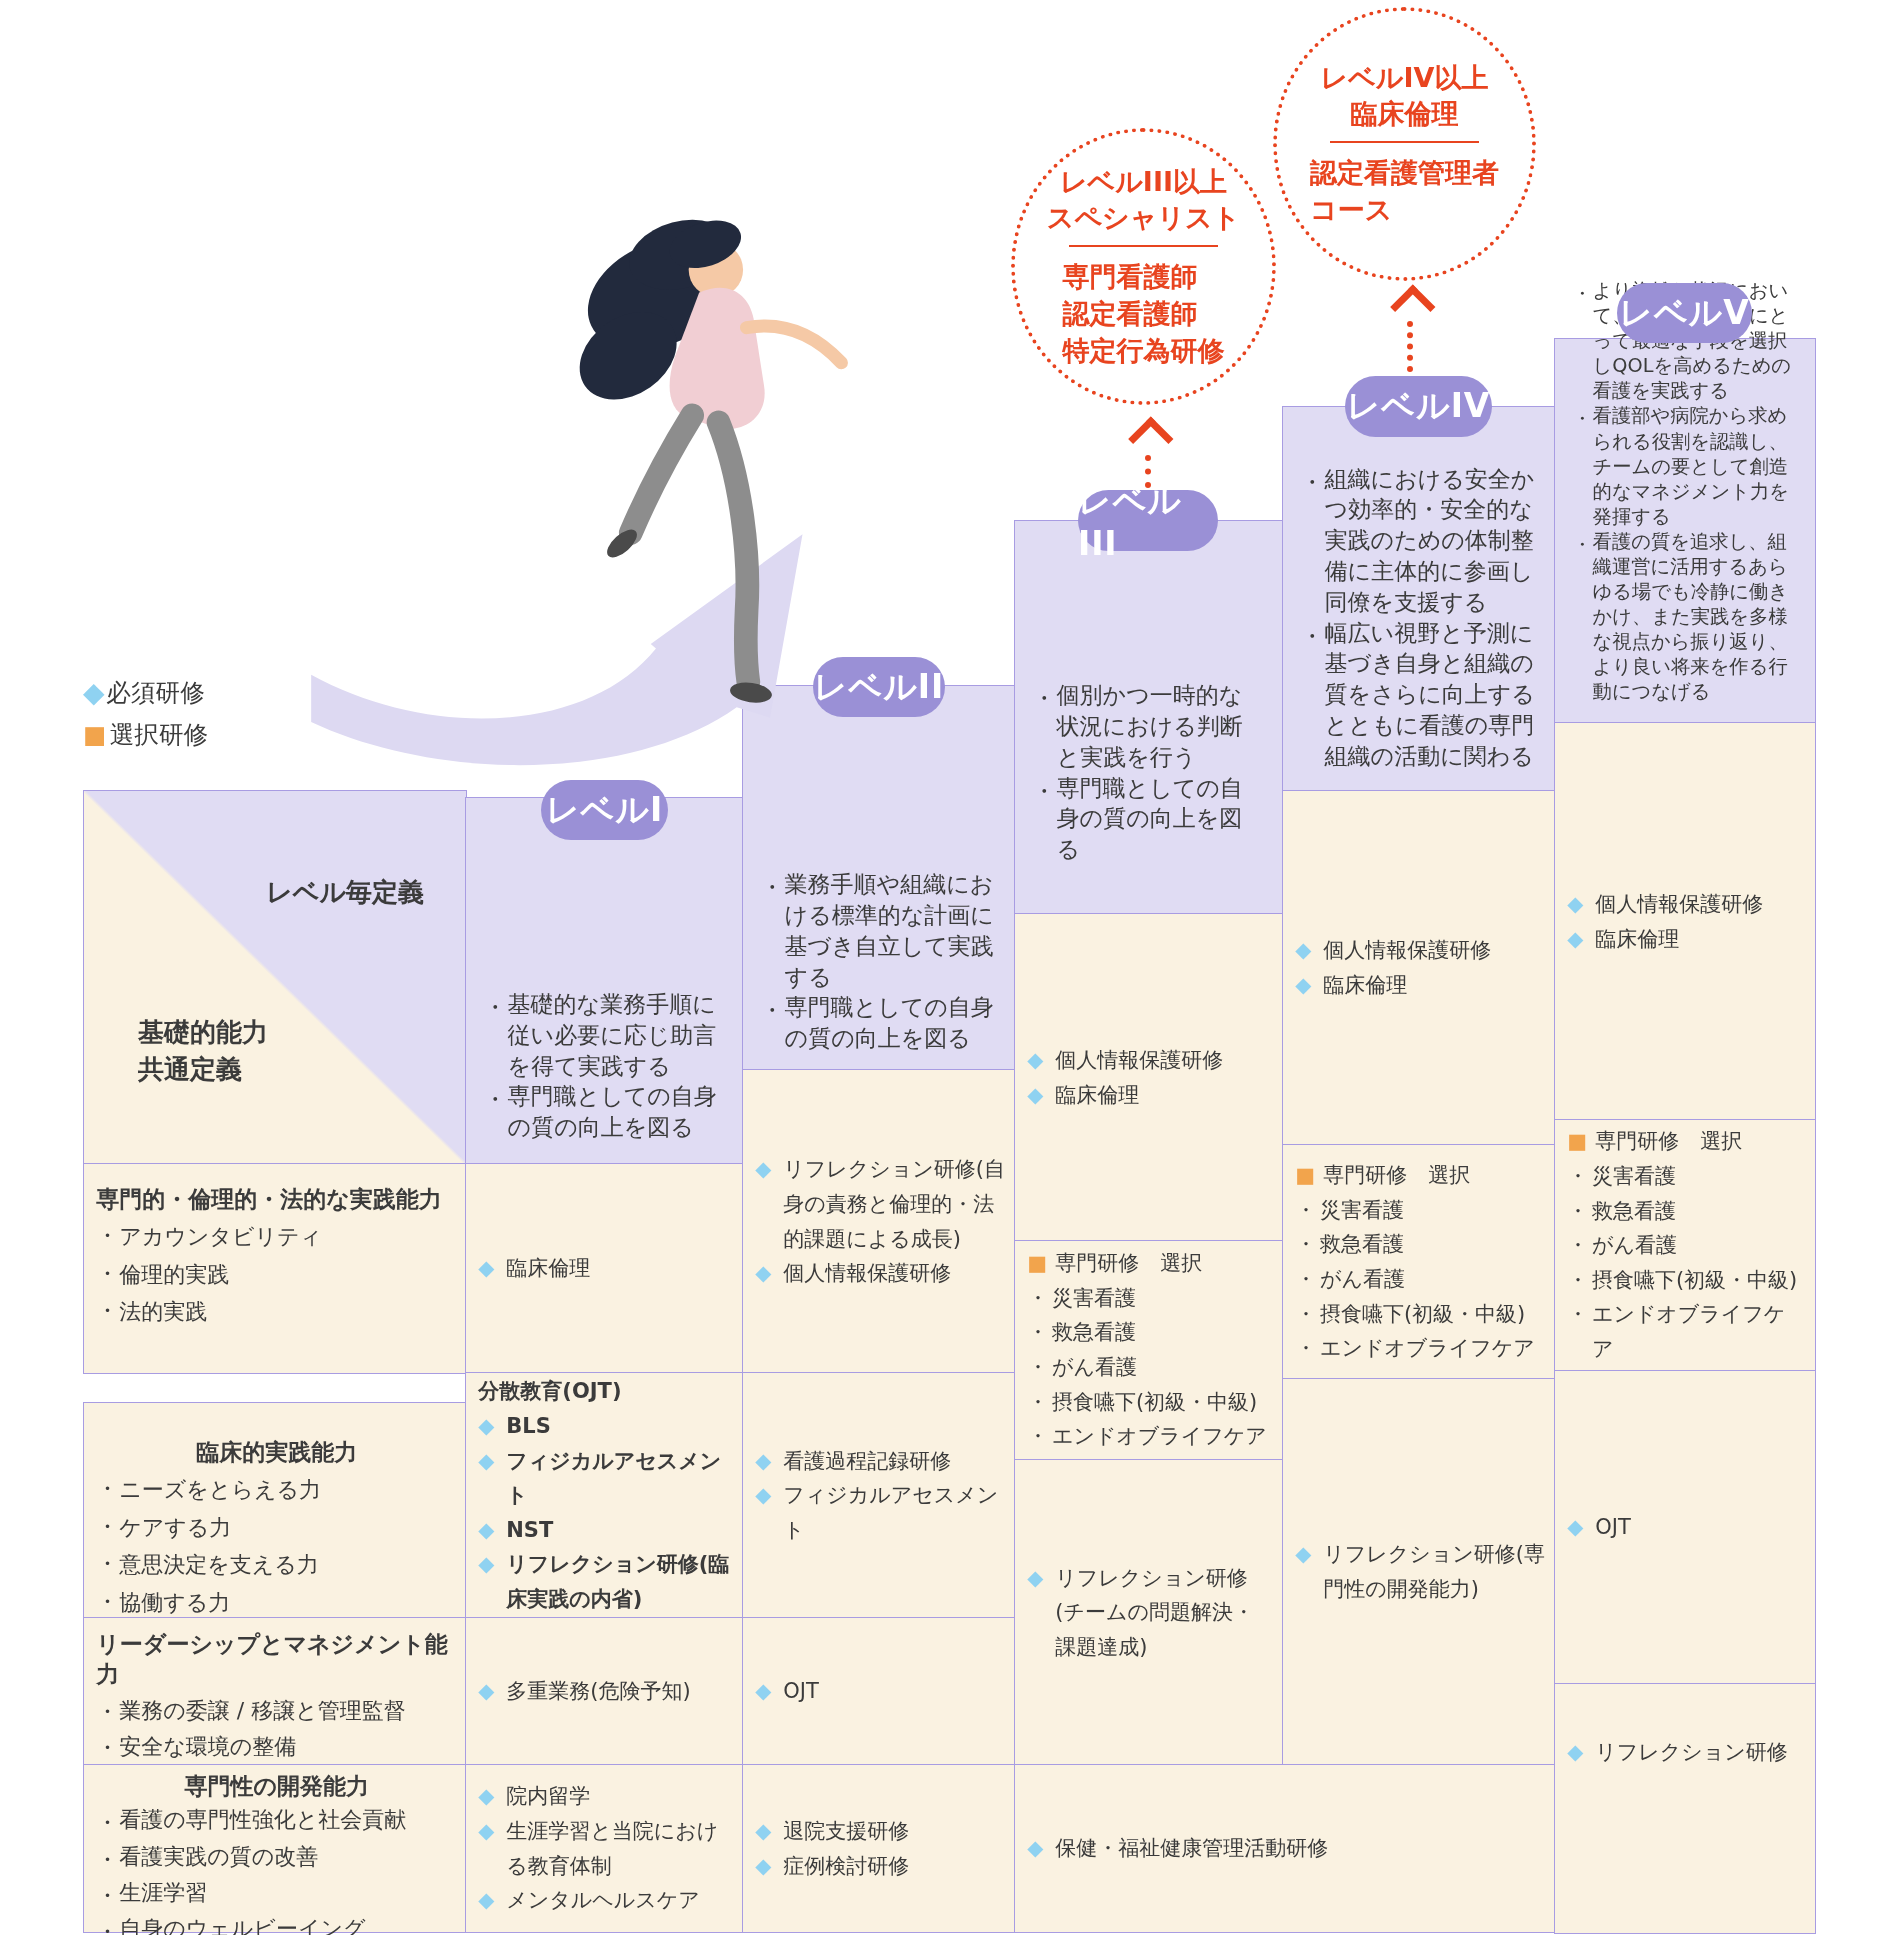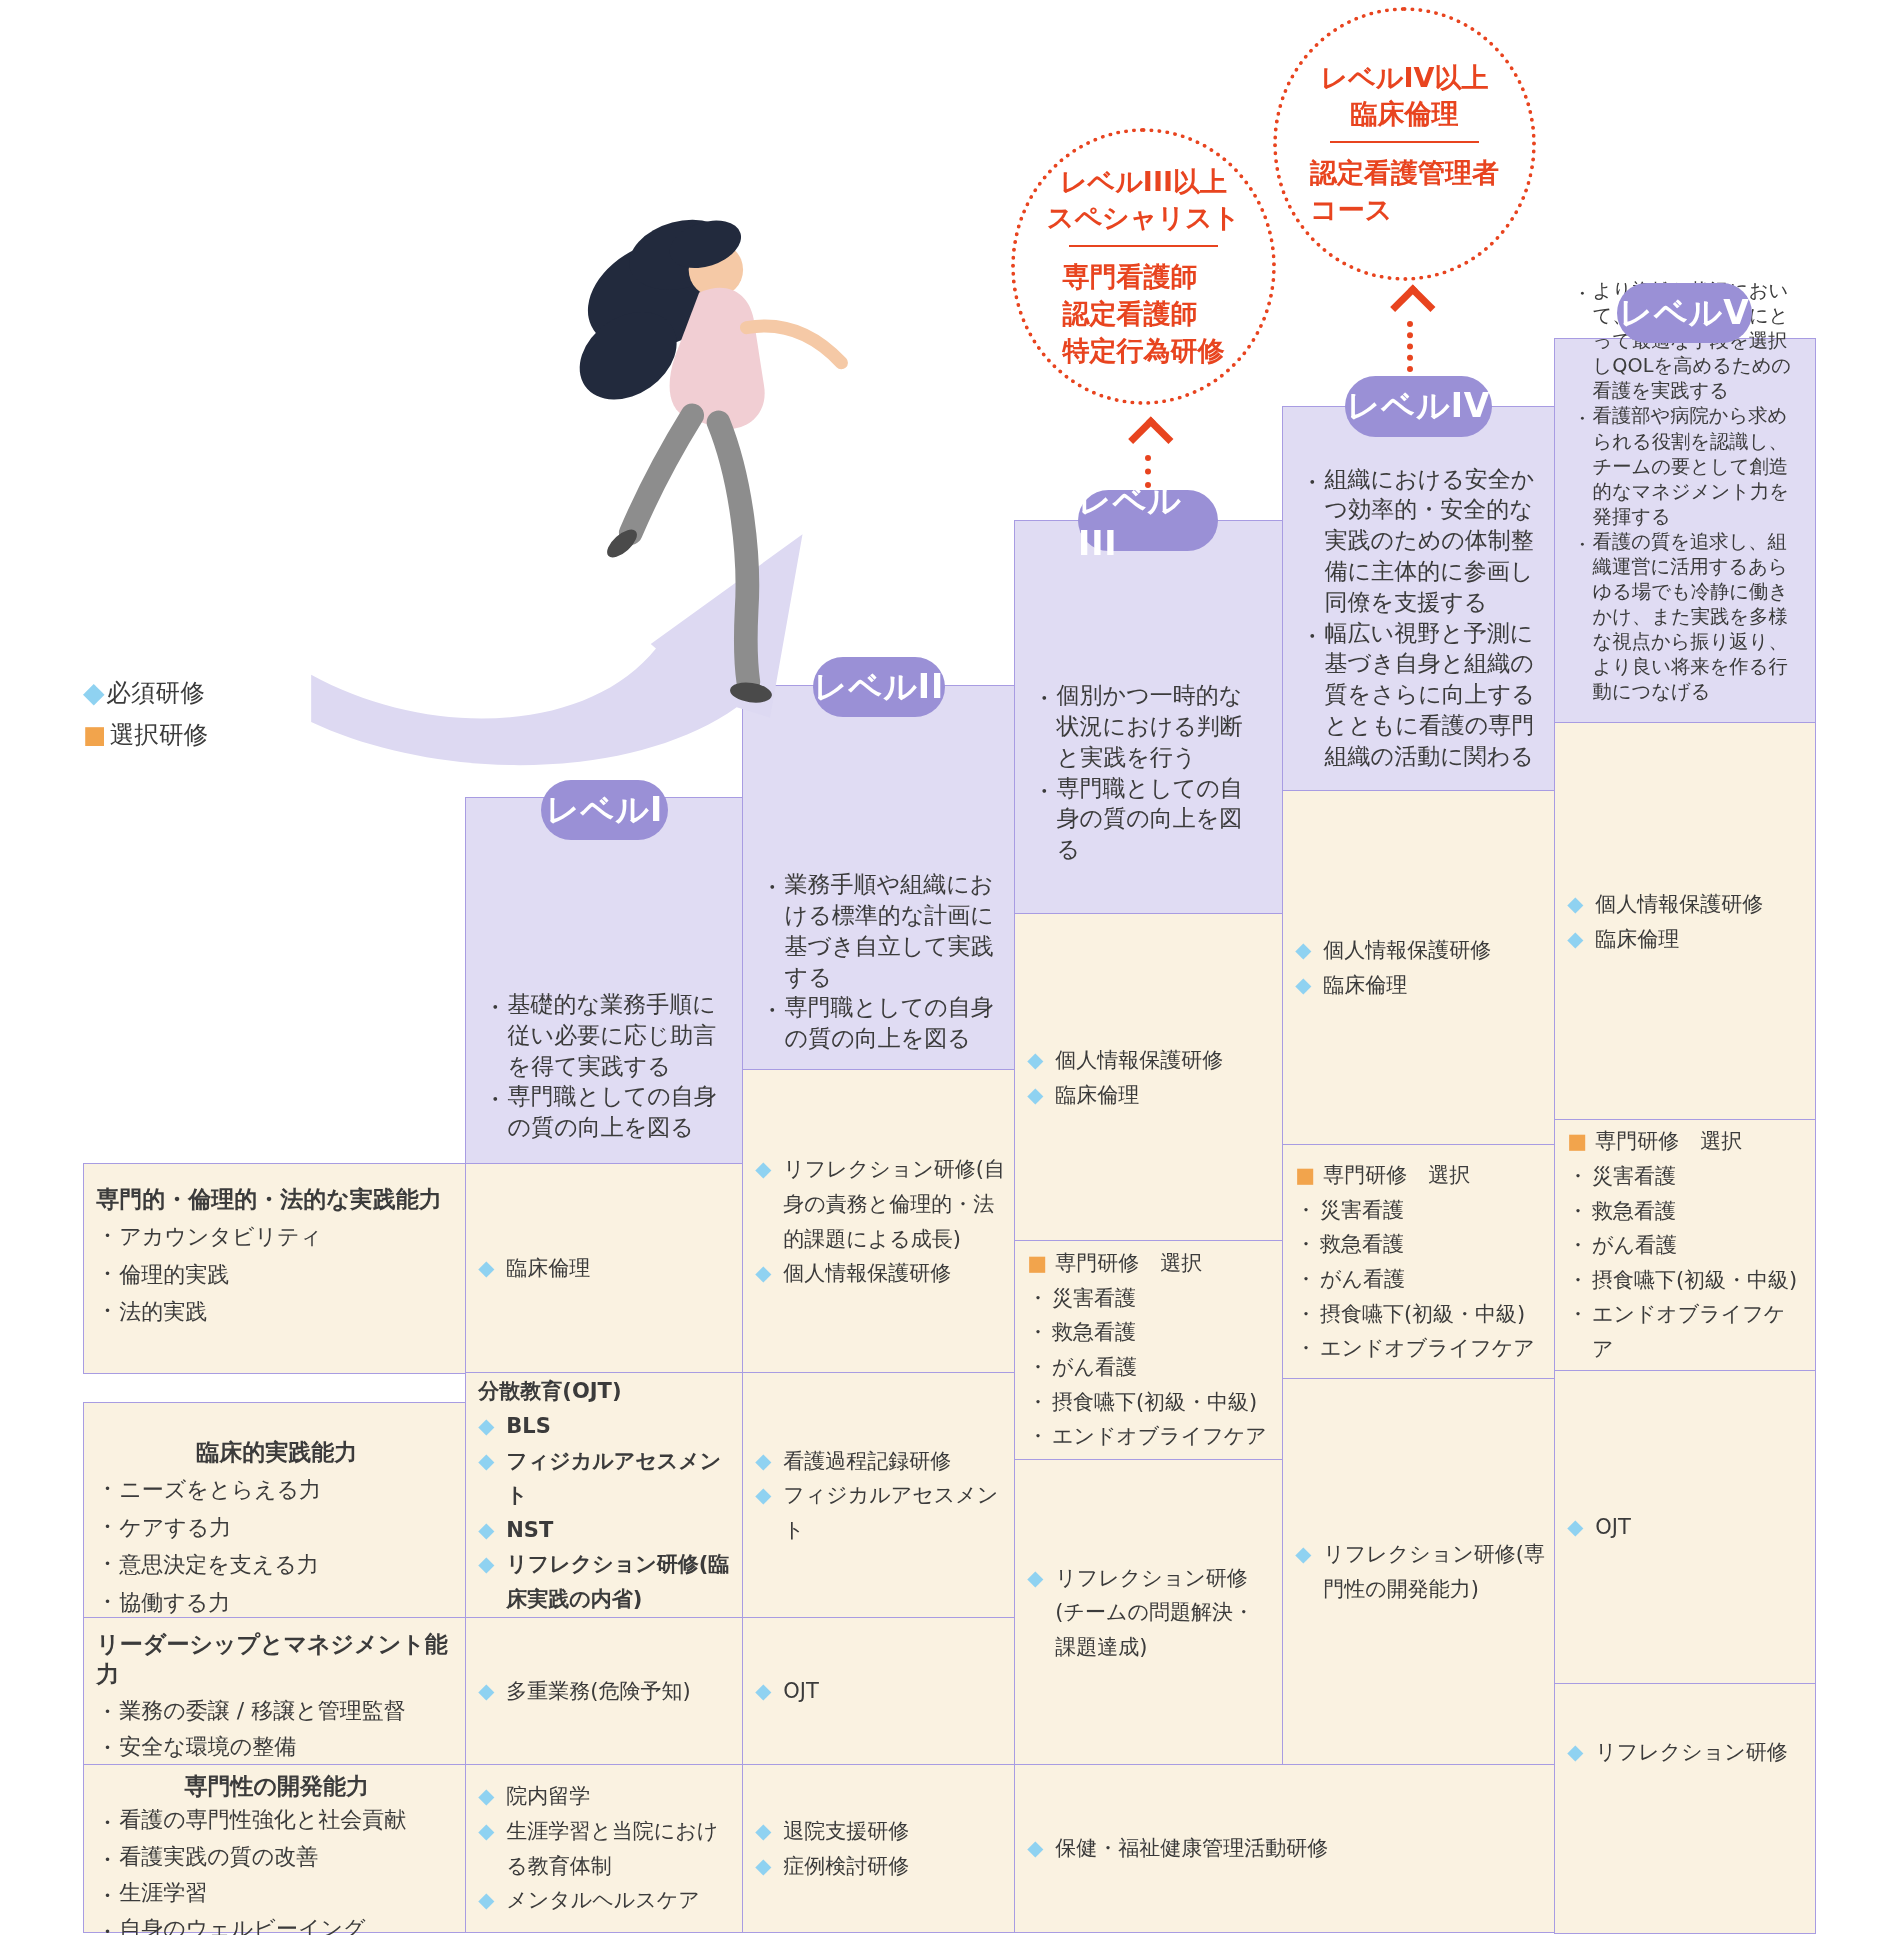--- a/index.html
+++ b/index.html
@@ -134,20 +134,27 @@
   </div>
         <div class="item" data-name="list-item">
 
     <span class="tx" data-name="item-text">コース</span>
   </div>
       </div>
   </div>
   <div class="chev" data-name="chevron-up-icon" style="left:1397px;top:291px;"></div>
   <div class="dotline" data-name="dotted-connector" style="left:1407px;top:321px;height:51px;"></div>
 
+  <div class="hdr-diag" data-name="matrix-header-cell">
+    <div class="hd-top" data-name="level-definition-label">レベル毎定義</div>
+    <div class="hd-bot" data-name="common-definition-label">
+      <div data-name="common-definition-line1">基礎的能力</div>
+      <div data-name="common-definition-line2">共通定義</div>
+    </div>
+  </div>
 
   <div class="cell lcol" data-name="competency-row-ethical" style="left:83px;top:1163px;width:384px;height:211px;padding-top:21px;">
     <div class="row-title" data-name="competency-title">専門的・倫理的・法的な実践能力</div>
     <div class="list" data-name="competency-items">
         <div class="item" data-name="list-item">
     <span class="mk" data-name="item-marker-icon" data-type="b">・</span>
     <span class="tx" data-name="item-text">アカウンタビリティ</span>
   </div>
         <div class="item" data-name="list-item">
     <span class="mk" data-name="item-marker-icon" data-type="b">・</span>

